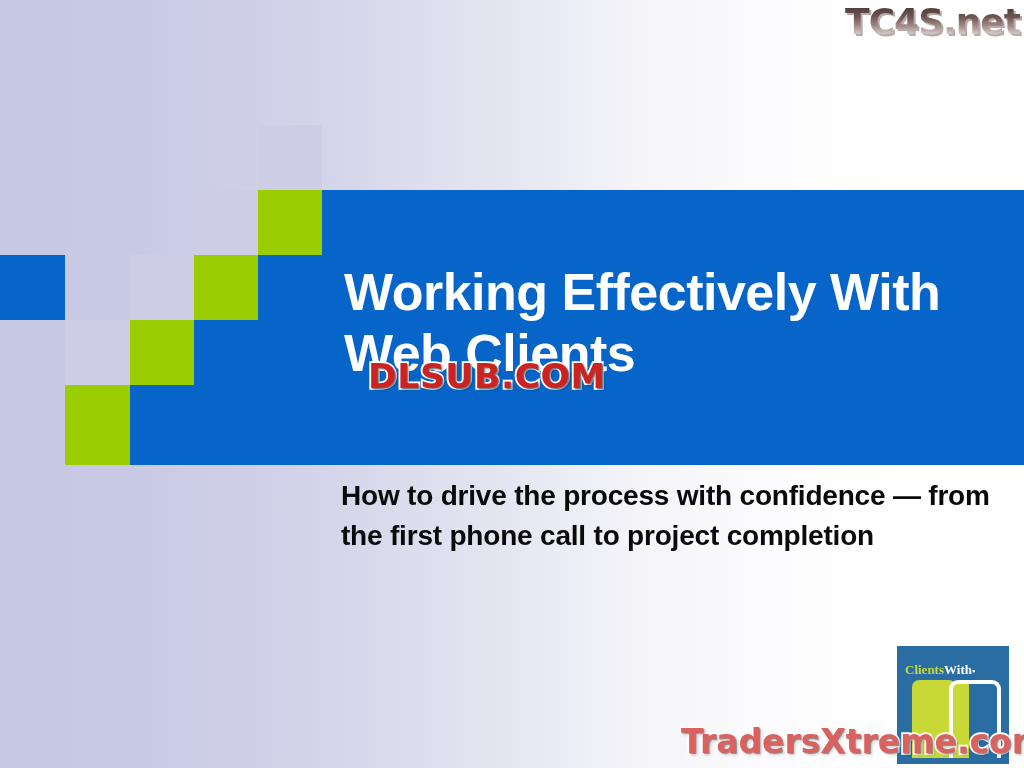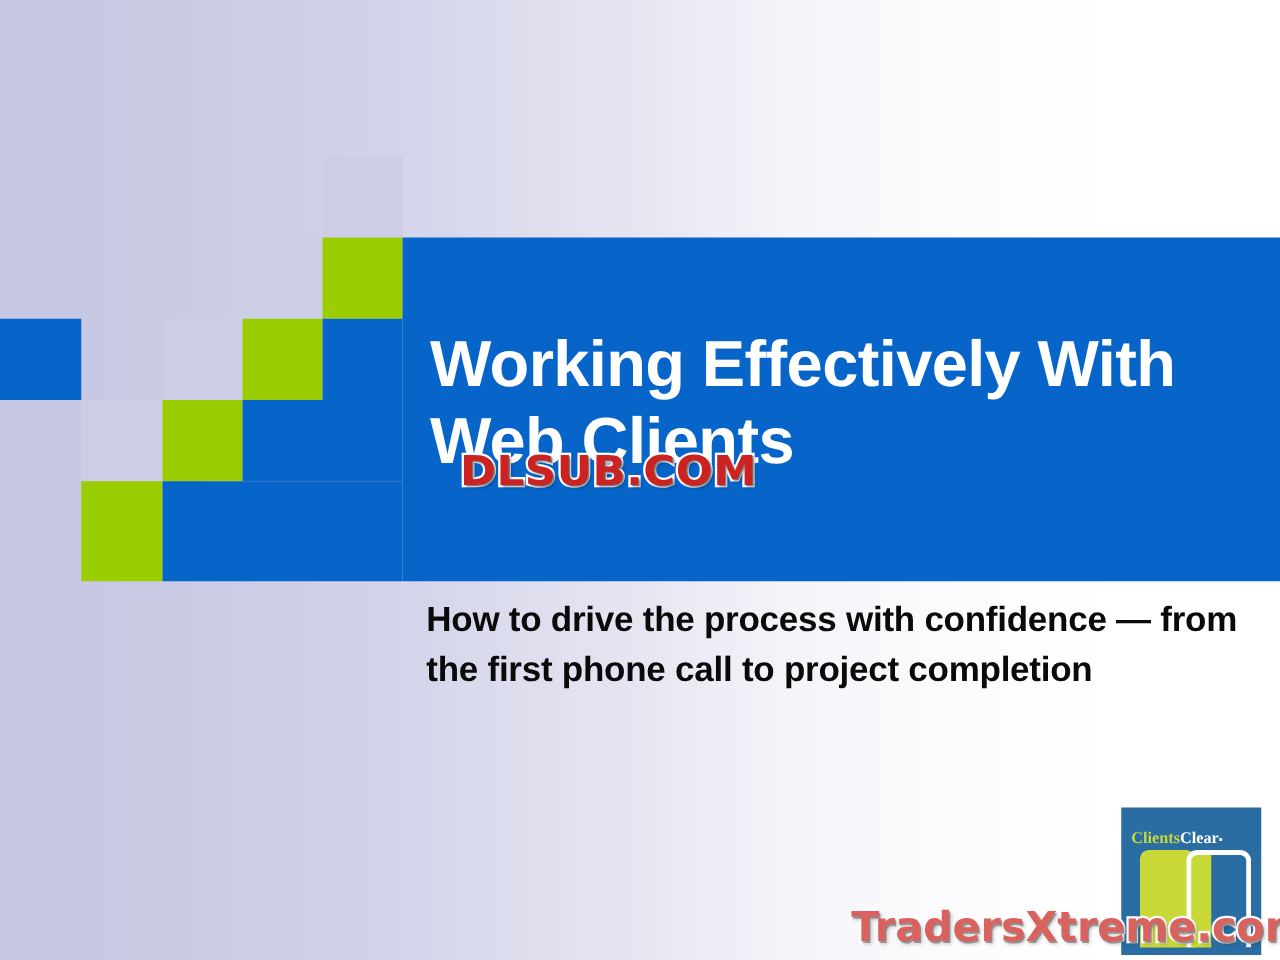--- a/index.html
+++ b/index.html
@@ -226,26 +226,30 @@
       <div class="cell" style="left: 258px; top: 255px; width: 64px; height: 65px; background: rgb(7, 100, 200);"></div>
     </div>
 
   <div class="title-band"></div>
 
   <div class="title-text">Working Effectively With Web Clients</div>
 
   <div class="subtitle">How to drive the process with confidence — from the first phone call to project completion</div>
 
 
+  <div style="position:absolute; right:2px; top:0; width:216px; height:46px;">
+    <div class="wm-tc4s-shadow">TC4S.net</div>
+    <div class="wm-tc4s">TC4S.net</div>
+  </div>
 
   <div class="wm-dlsub">DLSUB.COM</div>
 
   <div class="cc-logo">
     <div class="cc-wordmark">
-      <span class="cc-content">Clients</span><span class="cc-clear">Clear</span><span class="cc-dot">▪</span>
+      <span class="cc-content">Clients</span><span class="cc-clear">With</span><span class="cc-dot">▪</span>
     </div>
     <div class="cc-rect-green"></div>
     <div class="cc-rect-inner-green"></div>
     <div class="cc-rect-outline"></div>
   </div>
 
   <div class="wm-traders">TradersXtreme.com</div>
 
 </div>
 

